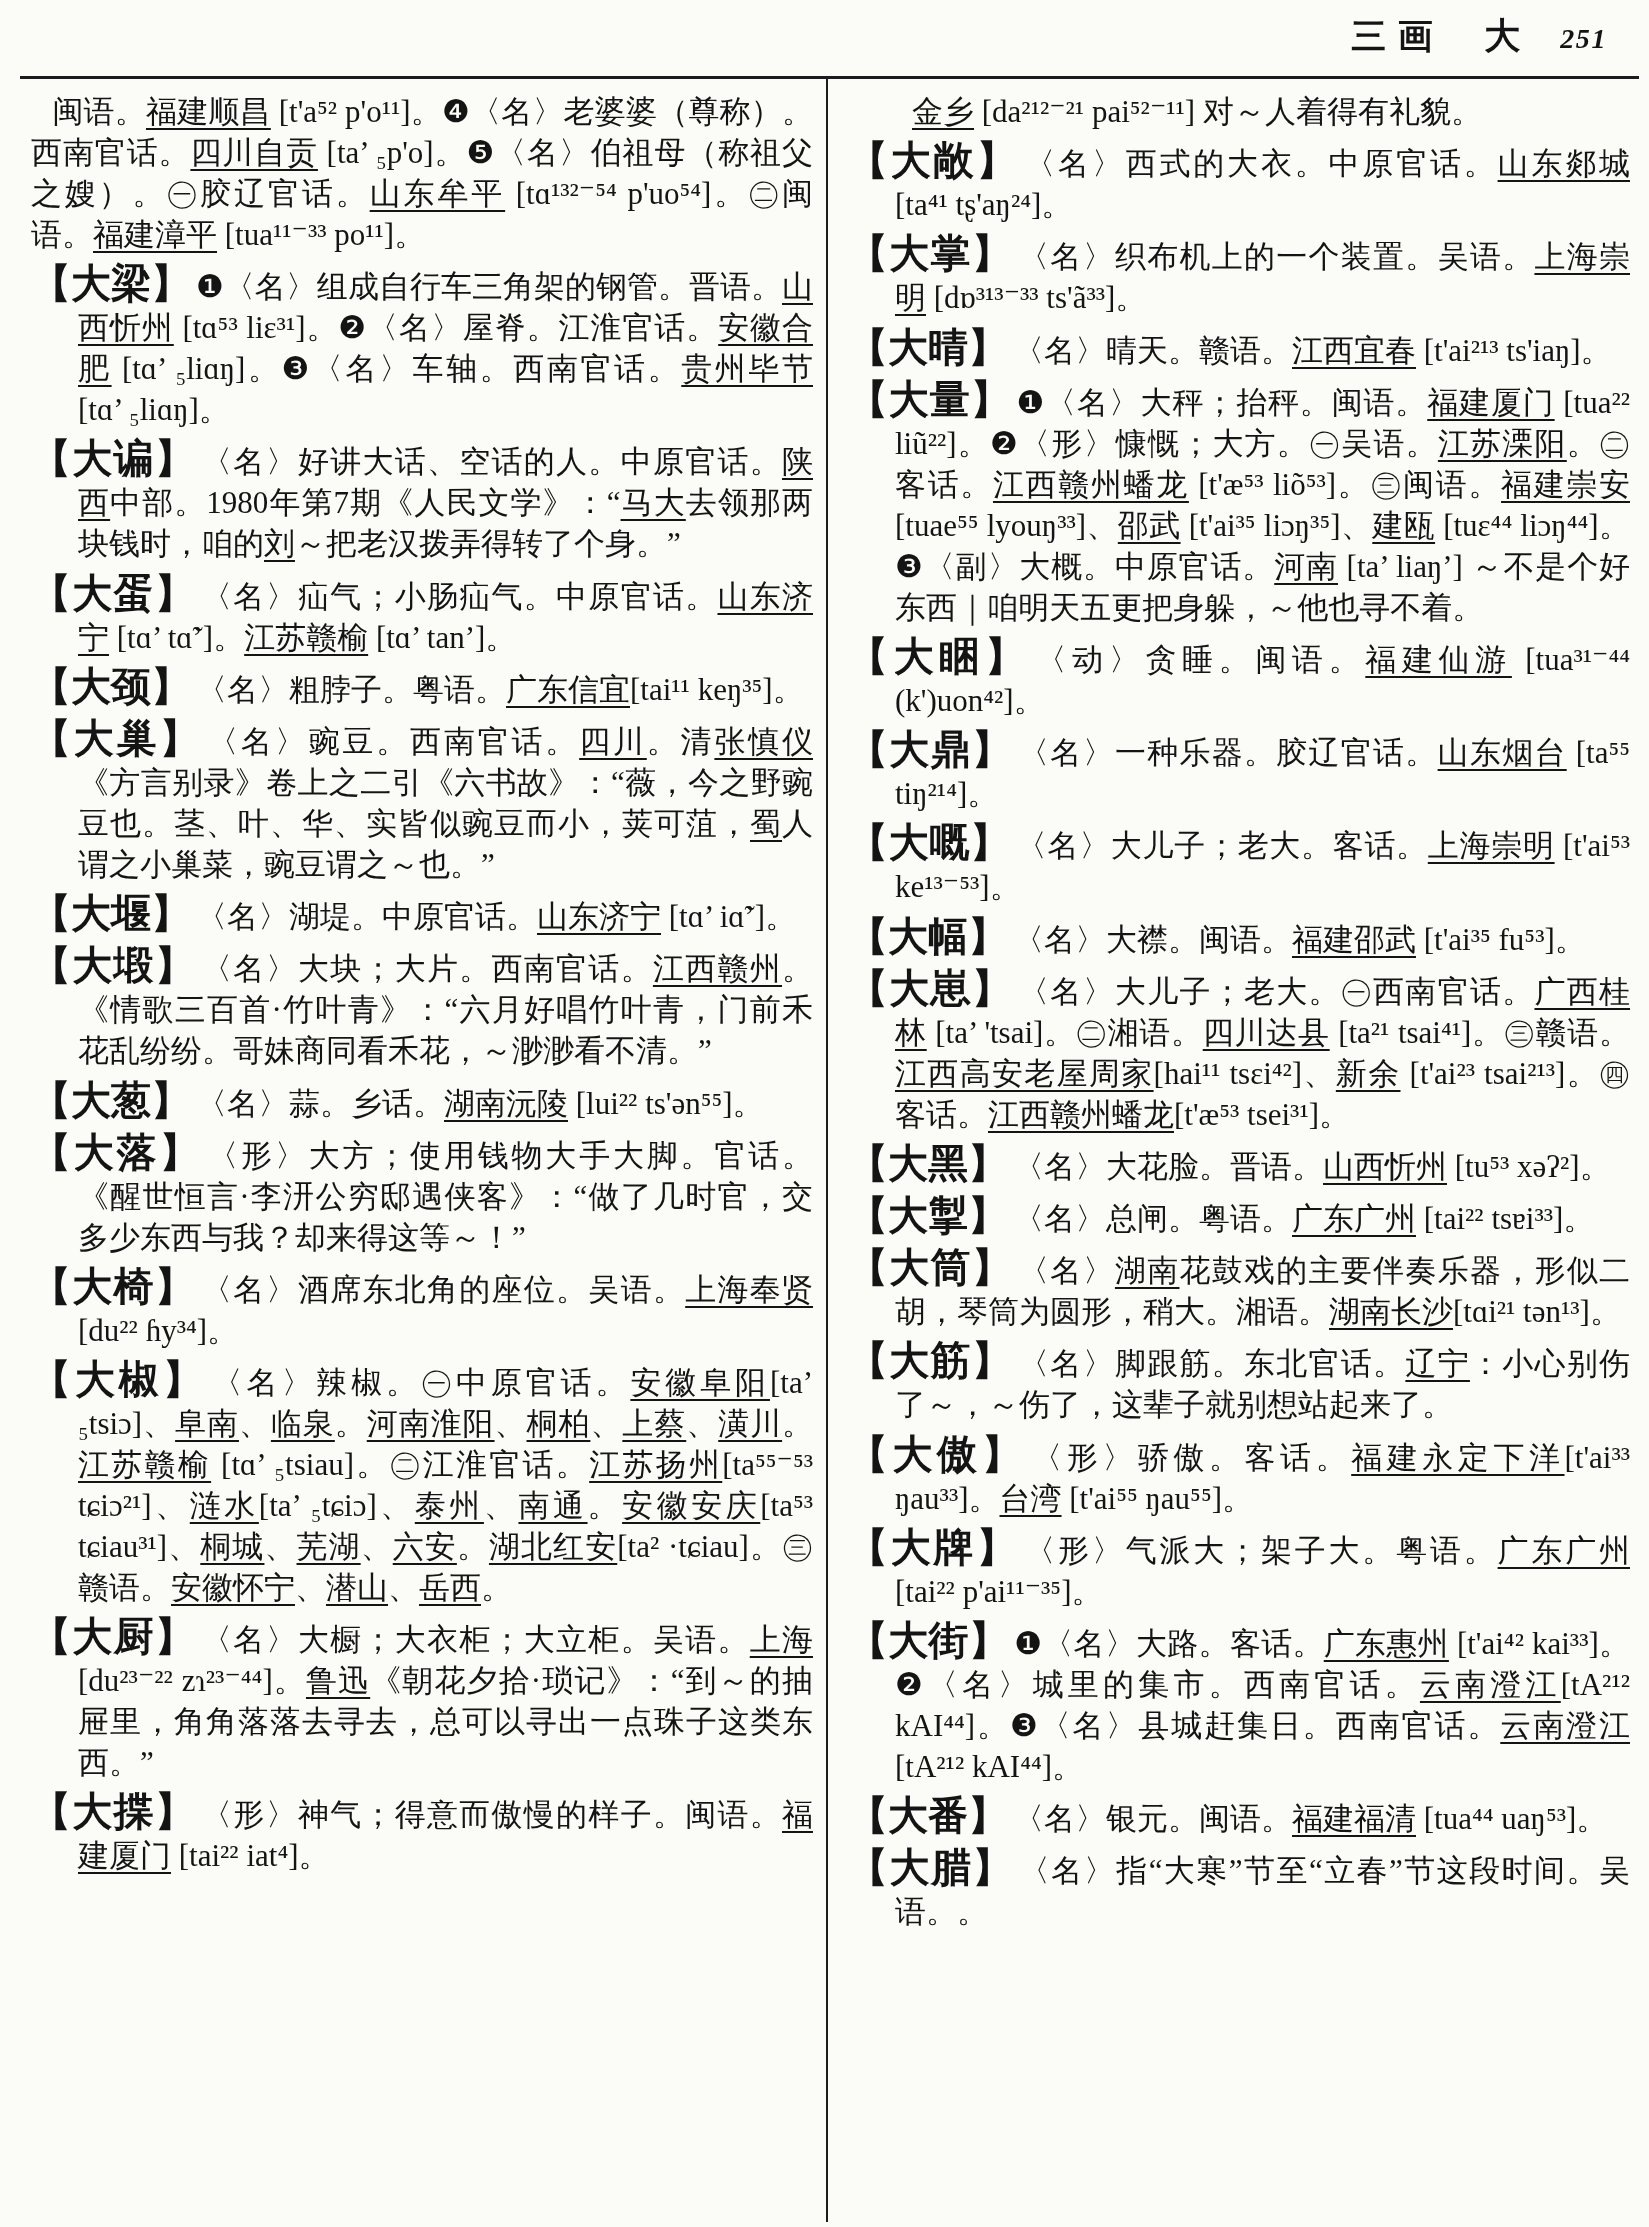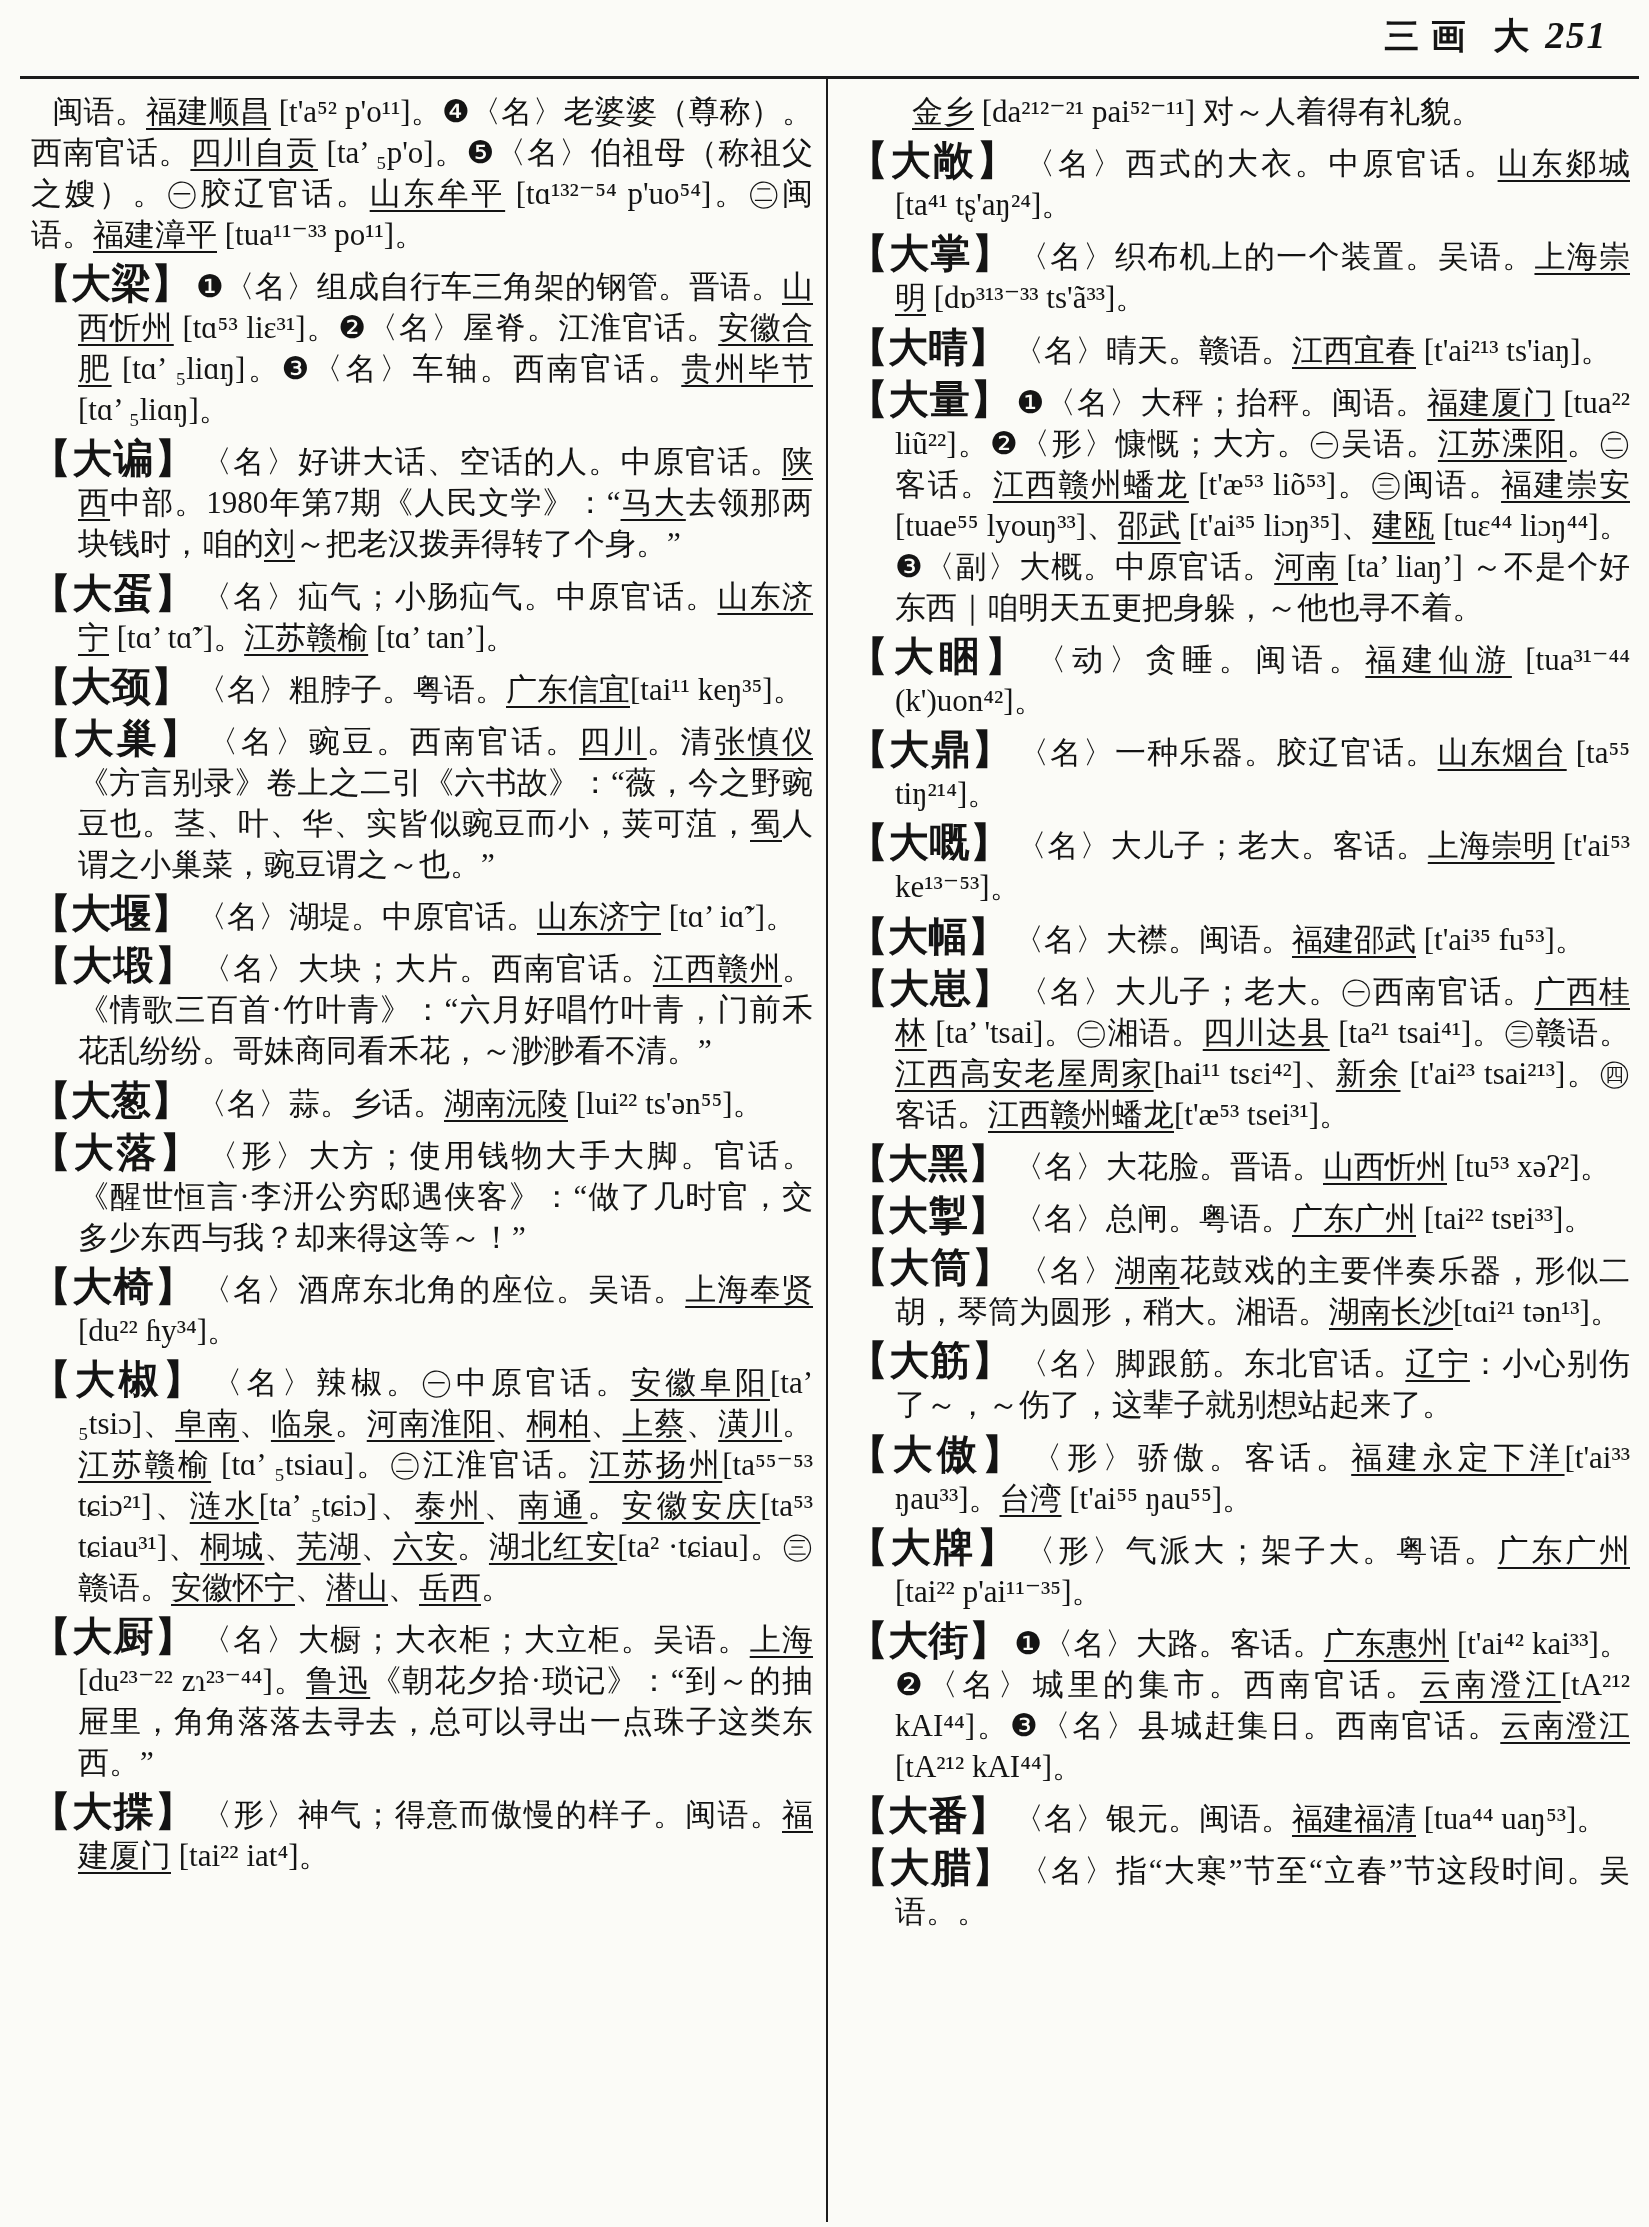--- a/index.html
+++ b/index.html
@@ -7,32 +7,32 @@
     width:1650px;height:2227px;
     background:#fbfbf7;
     color:#141414;
     font-family:"Liberation Serif","DejaVu Serif",serif;
     position:relative;
     overflow:hidden;
   }
   .page{position:absolute;inset:0;}
   .hdr{
     position:absolute;top:11.5px;right:43px;
-    display:flex;align-items:baseline;gap:16px;
+    display:flex;align-items:baseline;gap:40px;
   }
   .hdr .sec{
     font-family:"Liberation Sans","DejaVu Sans",sans-serif;
     font-weight:bold;font-size:35px;letter-spacing:11.5px;
   }
   .hdr .rad{
     font-family:"Liberation Sans","DejaVu Sans",sans-serif;
     font-weight:bold;font-size:36px;
   }
   .hdr .pg{
-    font-size:38px;font-weight:bold;font-style:italic;
+    font-size:28px;font-weight:bold;font-style:italic;
     letter-spacing:1.6px;
   }
   .rule{position:absolute;left:20px;right:11.5px;top:76px;height:2.5px;background:#1c1c1c;}
   .divider{position:absolute;left:826px;top:79px;bottom:5px;width:1.6px;background:#1c1c1c;}
   .col{
     position:absolute;top:91px;width:782px;height:2133px;
     overflow:hidden;text-align:justify;
   }
   .col-left{left:31px;}
   .col-right{left:848px;}

